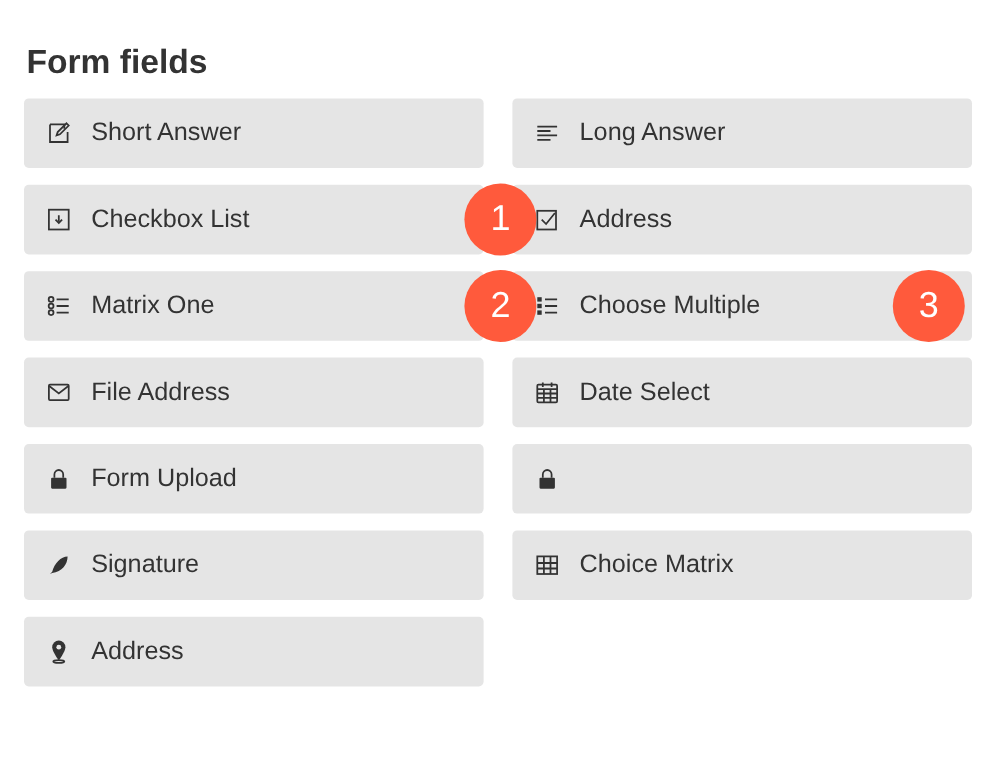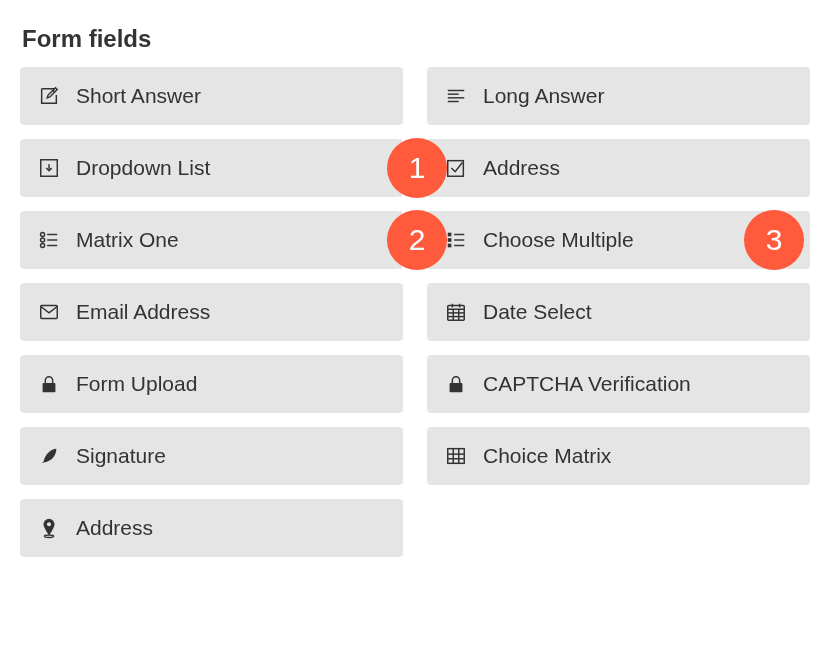--- a/index.html
+++ b/index.html
@@ -4,24 +4,24 @@
 <style>
   * { box-sizing: border-box; }
   body {
     margin: 0;
     padding: 20px;
     font-family: -apple-system, "Segoe UI", "Helvetica Neue", Arial, sans-serif;
     color: #333;
     width: 828px;
   }
   .section-title {
-    font-size: 24px;
+    font-size: 28px;
     font-weight: 700;
     color: #333;
-    margin: 5px 0 14px 2px;
+    margin: 16px 0 14px 2px;
   }
   .grid {
     display: grid;
     grid-template-columns: 1fr 1fr;
     column-gap: 24px;
     row-gap: 14px;
     width: 790px;
   }
   .field-btn {
     position: relative;
@@ -105,21 +105,21 @@
   </div>
 
   <div class="field-btn">
     <span class="ico">
       <svg viewBox="0 0 24 24">
           <rect x="3" y="3" width="18" height="18"></rect>
           <path d="M12 8v6"></path>
           <path d="M9 12l3 3 3-3"></path>
         </svg>
     </span>
-    <span>Dropdown List</span>
+    <span>Checkbox List</span>
     <span class="badge right-out">1</span>
   </div>
 
   <div class="field-btn">
     <span class="ico">
       <svg viewBox="0 0 24 24">
           <rect x="3" y="4" width="17" height="17"></rect>
           <path d="M7 12l4 4 8-10"></path>
         </svg>
     </span>
@@ -156,21 +156,21 @@
     <span class="badge right-in">3</span>
   </div>
 
   <div class="field-btn">
     <span class="ico">
       <svg viewBox="0 0 24 24">
           <rect x="3" y="5" width="18" height="14" rx="1"></rect>
           <path d="M3 6l9 7 9-7"></path>
         </svg>
     </span>
-    <span>Email Address</span>
+    <span>File Address</span>
   </div>
 
   <div class="field-btn">
     <span class="ico">
       <svg viewBox="0 0 24 24">
           <rect x="3" y="5" width="18" height="16" rx="1"></rect>
           <line x1="3" y1="9" x2="21" y2="9"></line>
           <line x1="8" y1="3" x2="8" y2="7"></line>
           <line x1="16" y1="3" x2="16" y2="7"></line>
           <line x1="9" y1="5" x2="9" y2="21" stroke-width="0"></line>
@@ -194,21 +194,20 @@
     <span>Form Upload</span>
   </div>
 
   <div class="field-btn">
     <span class="ico">
       <svg viewBox="0 0 24 24">
           <rect class="fill" x="5" y="11" width="14" height="10" rx="1"></rect>
           <path d="M8 11V8a4 4 0 0 1 8 0v3"></path>
         </svg>
     </span>
-    <span>CAPTCHA Verification</span>
   </div>
 
   <div class="field-btn">
     <span class="ico">
       <svg viewBox="0 0 24 24">
           <path class="fill" d="M20 4c-6 0-12 6-14 14l-2 2 2-1c9-1 14-8 14-15z"></path>
         </svg>
     </span>
     <span>Signature</span>
   </div>

